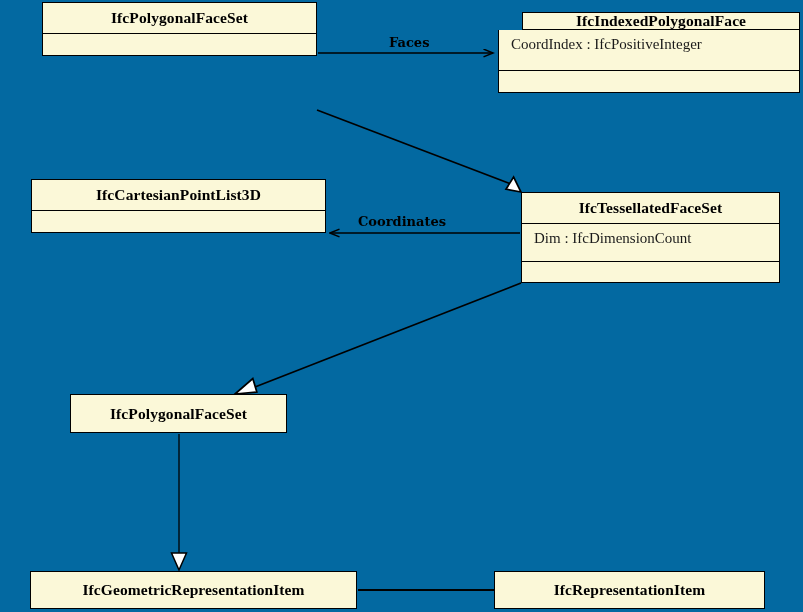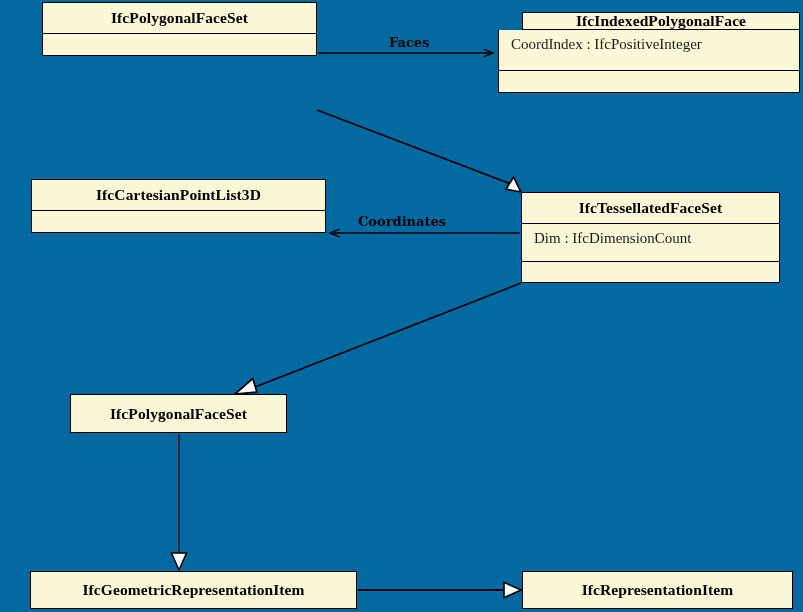--- a/index.html
+++ b/index.html
@@ -129,20 +129,20 @@
   </div>
 
   <div class="uml-class-box" style="left:70px; top:394px; width:217px;">
     <div class="cell title" style="height:39px;">IfcPolygonalFaceSet</div>
   </div>
 
   <div class="uml-class-box" style="left:2px; top:571px; width:355px;">
     <div class="cell title" style="height:38px;margin-left:28px;">IfcGeometricRepresentationItem</div>
   </div>
 
-  <div class="uml-class-box" style="left:522px; top:571px; width:271px;">
+  <div class="uml-class-box" style="left:494px; top:571px; width:271px;">
     <div class="cell title" style="height:38px;">IfcRepresentationItem</div>
   </div>
 
   <div class="edge-label" style="left:389px; top:35px;">Faces</div>
   <div class="edge-label" style="left:358px; top:214px;">Coordinates</div>
 
 </div>
 
 </body></html>

